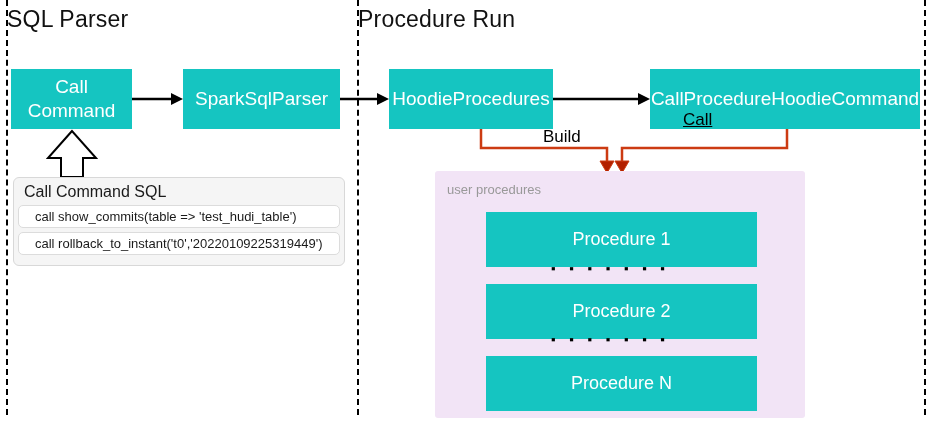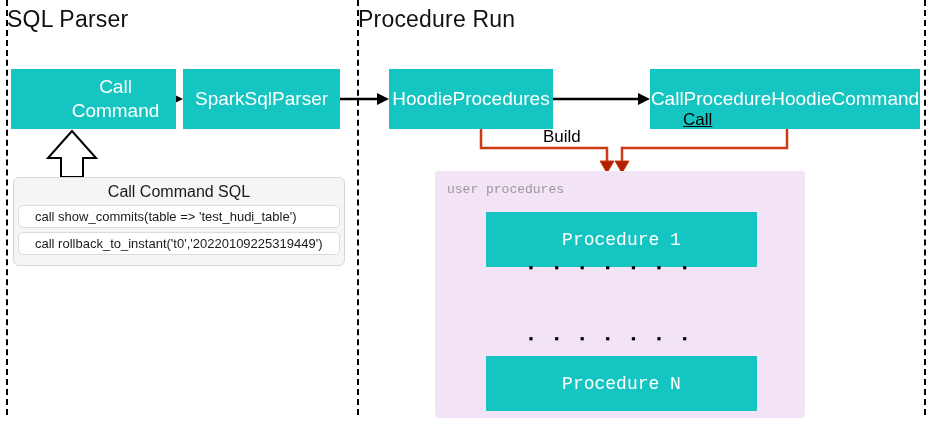--- a/index.html
+++ b/index.html
@@ -20,29 +20,29 @@
   }
   .edge-label{
     position:absolute;width:60px;height:20px;font-size:17px;color:#000;
     text-align:left;line-height:20px;
   }
   .sql-panel{
     position:absolute;left:13px;top:177px;width:332px;height:89px;
     background:var(--panel_bg,#f5f5f5);border:1px solid var(--panel_border,#d8d8d8);
     border-radius:6px;box-sizing:border-box;
   }
-  .sql-panel-title{font-size:16px;color:#1a1a1a;padding:5px 10px 4px 10px;text-align:center;}
+  .sql-panel-title{font-size:16px;color:#1a1a1a;padding:5px 10px 4px 10px;}
   .sql-row{
     margin:0 4px 4px 4px;background:#fff;border:1px solid var(--row_border,#dcdcdc);
     border-radius:5px;font-size:13px;color:#1a1a1a;padding:3px 16px;
     white-space:nowrap;overflow:hidden;
   }
   .user-panel{
     position:absolute;left:435px;top:171px;width:370px;height:247px;
-    background:var(--lavender,#f2e4f6);border-radius:3px;font-family:Liberation Mono, monospace;
+    background:var(--lavender,#f2e4f6);border-radius:3px;
   }
   .user-panel-label{position:absolute;left:12px;top:11px;font-size:13px;color:var(--muted,#999999);}
   .proc{
     position:absolute;left:51px;width:271px;height:55px;background:var(--teal,#15c5c1);
     color:#fff;display:flex;align-items:center;justify-content:center;font-size:18px;
   }
   .dots{
     position:absolute;left:40px;width:271px;height:16px;text-align:center;
     font-size:13px;letter-spacing:5px;color:#000;line-height:16px;
   }
@@ -84,35 +84,36 @@
       <path d="M481 128 V148 H607 V162" fill="none" stroke="#cc3b12" stroke-width="2.5"></path>
       <polygon points="600,161 607,173 614,161" fill="#b22000" stroke="#cc3b12" stroke-width="1"></polygon>
     </g>
 
     <g>
       <path d="M787 128 V148 H622 V162" fill="none" stroke="#cc3b12" stroke-width="2.5"></path>
       <polygon points="615,161 622,173 629,161" fill="#b22000" stroke="#cc3b12" stroke-width="1"></polygon>
     </g>
   </svg>
 
-  <div class="node" style="left:11px;top:69px;width:121px;height:60px;padding-left:44px;">Call Command</div>
+  <div class="node" style="left:11px;top:69px;width:121px;height:60px;">Call Command</div>
   <div class="node" style="left:183px;top:69px;width:157px;height:60px;">SparkSqlParser</div>
   <div class="node" style="left:389px;top:69px;width:164px;height:60px;">HoodieProcedures</div>
   <div class="node" style="left:650px;top:69px;width:270px;height:60px;font-size:19px;">CallProcedureHoodieCommand</div>
 
   <div class="edge-label" style="left:543px;top:127px;">Build</div>
   <div class="edge-label" style="left:683px;top:110px;text-decoration:underline;">Call</div>
 
   <div class="sql-panel">
     <div class="sql-panel-title">Call Command SQL</div>
     <div class="sql-row">call show_commits(table =&gt; 'test_hudi_table')</div>
     <div class="sql-row">call rollback_to_instant('t0','20220109225319449')</div>
   </div>
 
   <div class="user-panel">
     <div class="user-panel-label">user procedures</div>
     <div class="proc" style="top:41px;">Procedure 1</div>
     <div class="dots" style="top:90px;">▪ ▪ ▪ ▪ ▪ ▪ ▪</div>
+    <div class="proc" style="top:113px;">Procedure 2</div>
     <div class="dots" style="top:161px;">▪ ▪ ▪ ▪ ▪ ▪ ▪</div>
     <div class="proc" style="top:185px;">Procedure N</div>
   </div>
 
 </div>
 
 </body></html>

